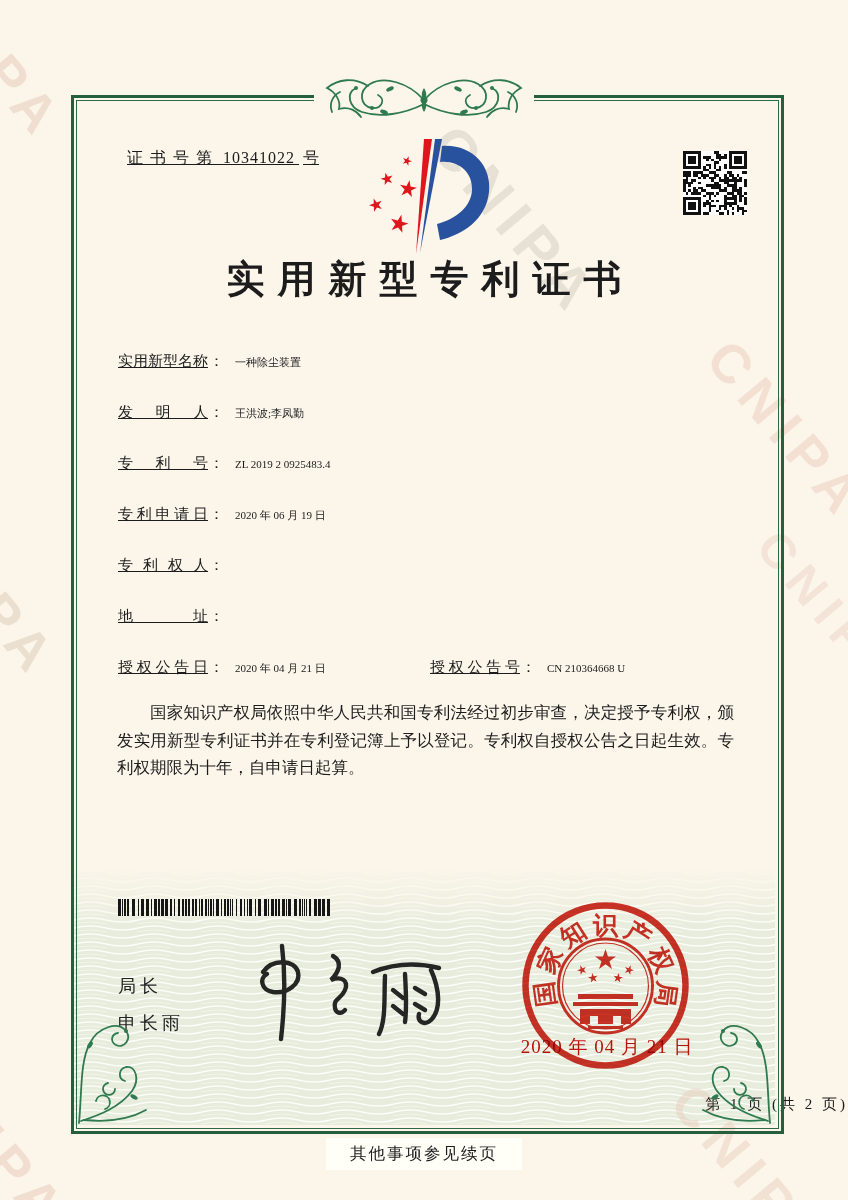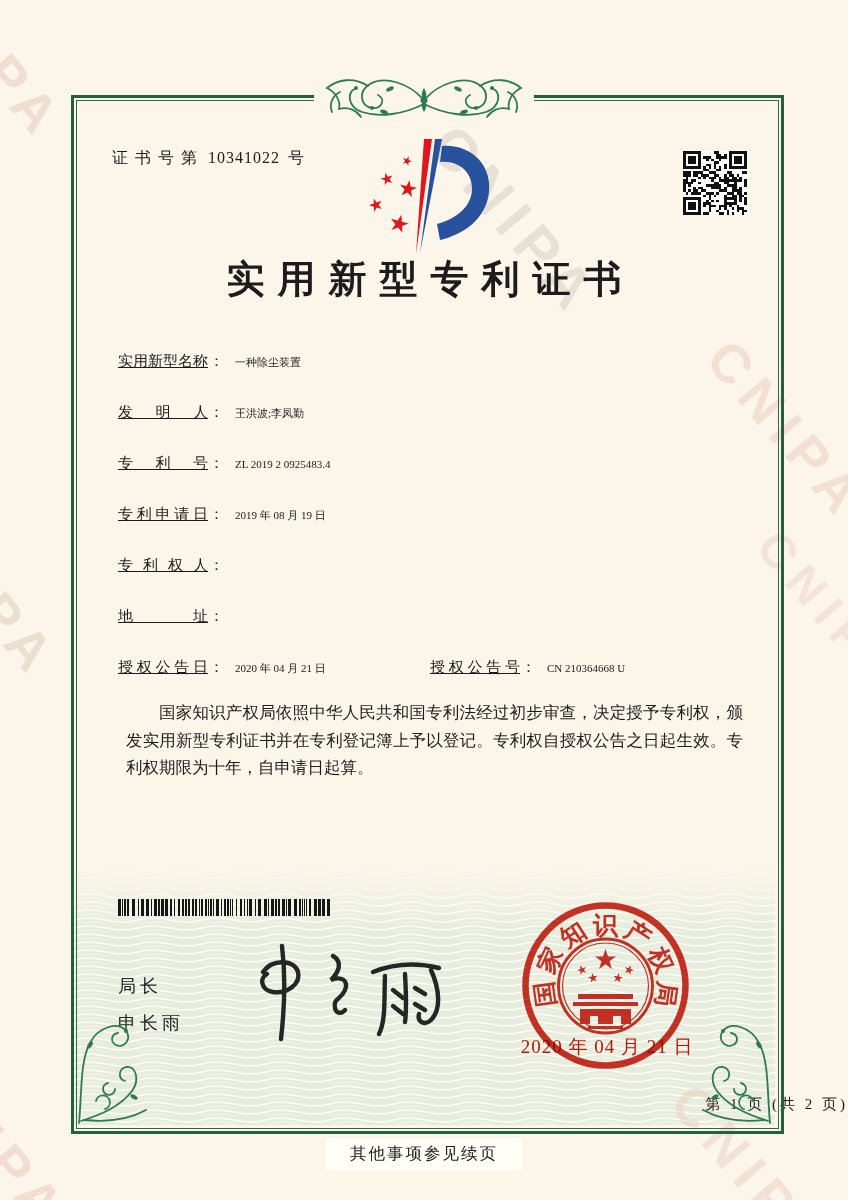--- a/index.html
+++ b/index.html
@@ -28,42 +28,42 @@
     position:absolute; left:71px; top:95px; width:707px; height:1033px;
     border:3px solid #255f3c; z-index:4; pointer-events:none;
   }
   .frame-inner{position:absolute; left:2px; top:2px; right:2px; bottom:2px; border:1px solid #2c6a45;}
   
   .wave-band{position:absolute; left:74px; top:868px; width:701px; height:257px; z-index:0;}
   .wave-band svg{display:block; width:100%; height:100%;}
   .wave-fade{position:absolute; left:74px; top:868px; width:701px; height:60px; z-index:0;
     background:linear-gradient(to bottom,#fbf5ea 0%,rgba(251,245,234,0) 100%);}
   
-  .cert-no{position:absolute; left:112px; top:148px; font-size:16px; z-index:3;}
+  .cert-no{position:absolute; left:127px; top:148px; font-size:16px; z-index:3;text-decoration:underline;}
   .cn-prefix{letter-spacing:7px;}
   .cn-number{letter-spacing:1px;}
   .cn-suffix{margin-left:4px;}
   .logo{position:absolute; left:350px; top:134px; width:150px; height:125px; z-index:3;}
   .qr{position:absolute; left:683px; top:151px; width:64px; height:64px; z-index:3; background:#fff;}
   .title{
     position:absolute; left:0; top:254px; width:100%; text-align:center;
     font-size:38px; font-weight:bold; letter-spacing:13px; text-indent:13px; z-index:3;
   }
   
   .fields{position:absolute; left:118px; top:352px; width:622px; z-index:3;}
   .frow{display:flex; align-items:baseline; height:22px; margin-bottom:29px; white-space:nowrap;}
   .pair{display:flex; align-items:baseline; white-space:nowrap;}
   .pair-fixed{width:312px;}
   .flabel{display:inline-block; width:90px; font-size:15px;
     text-align:justify; text-align-last:justify;text-decoration:underline; -moz-text-align-last:justify;}
   .fcolon{font-size:15px; margin:0 2px 0 1px;}
   .fvalue{font-size:11px; margin-left:9px;}
   
   .body-text{position:absolute; left:117px; top:699px; width:617px; z-index:3;
-    font-size:16.5px; line-height:27.6px; text-align:justify;margin-left:9px;}
+    font-size:16.5px; line-height:27.6px; text-align:justify;}
   .body-text p{margin:0; text-indent:2em;}
   
   .barcode{position:absolute; left:118px; top:899px; width:220px; height:17px; z-index:3;
     font-size:0; white-space:nowrap; overflow:hidden;}
   .barcode i{display:inline-block; height:100%; background:#161616;}
   
   .director{position:absolute; left:118px; top:968px; z-index:3;
     font-family:"Liberation Sans","DejaVu Sans",sans-serif;
     font-size:18px; letter-spacing:4px; line-height:37px; color:#222;}
   .sig{position:absolute; left:245px; top:942px; width:200px; height:100px; z-index:3;}
@@ -428,21 +428,21 @@
         <span class="pair">
     <span class="flabel">专利号</span>
           <span class="fcolon">：</span>
           <span class="fvalue">ZL 2019 2 0925483.4</span>
   </span>
       </div>
       <div class="frow">
         <span class="pair">
     <span class="flabel">专利申请日</span>
           <span class="fcolon">：</span>
-          <span class="fvalue">2019 年 08 月 19 日</span>
+          <span class="fvalue">2020 年 06 月 19 日</span>
   </span>
       </div>
       <div class="frow">
         <span class="pair">
     <span class="flabel">专利权人</span>
           <span class="fcolon">：</span>
   </span>
       </div>
       <div class="frow">
         <span class="pair">

